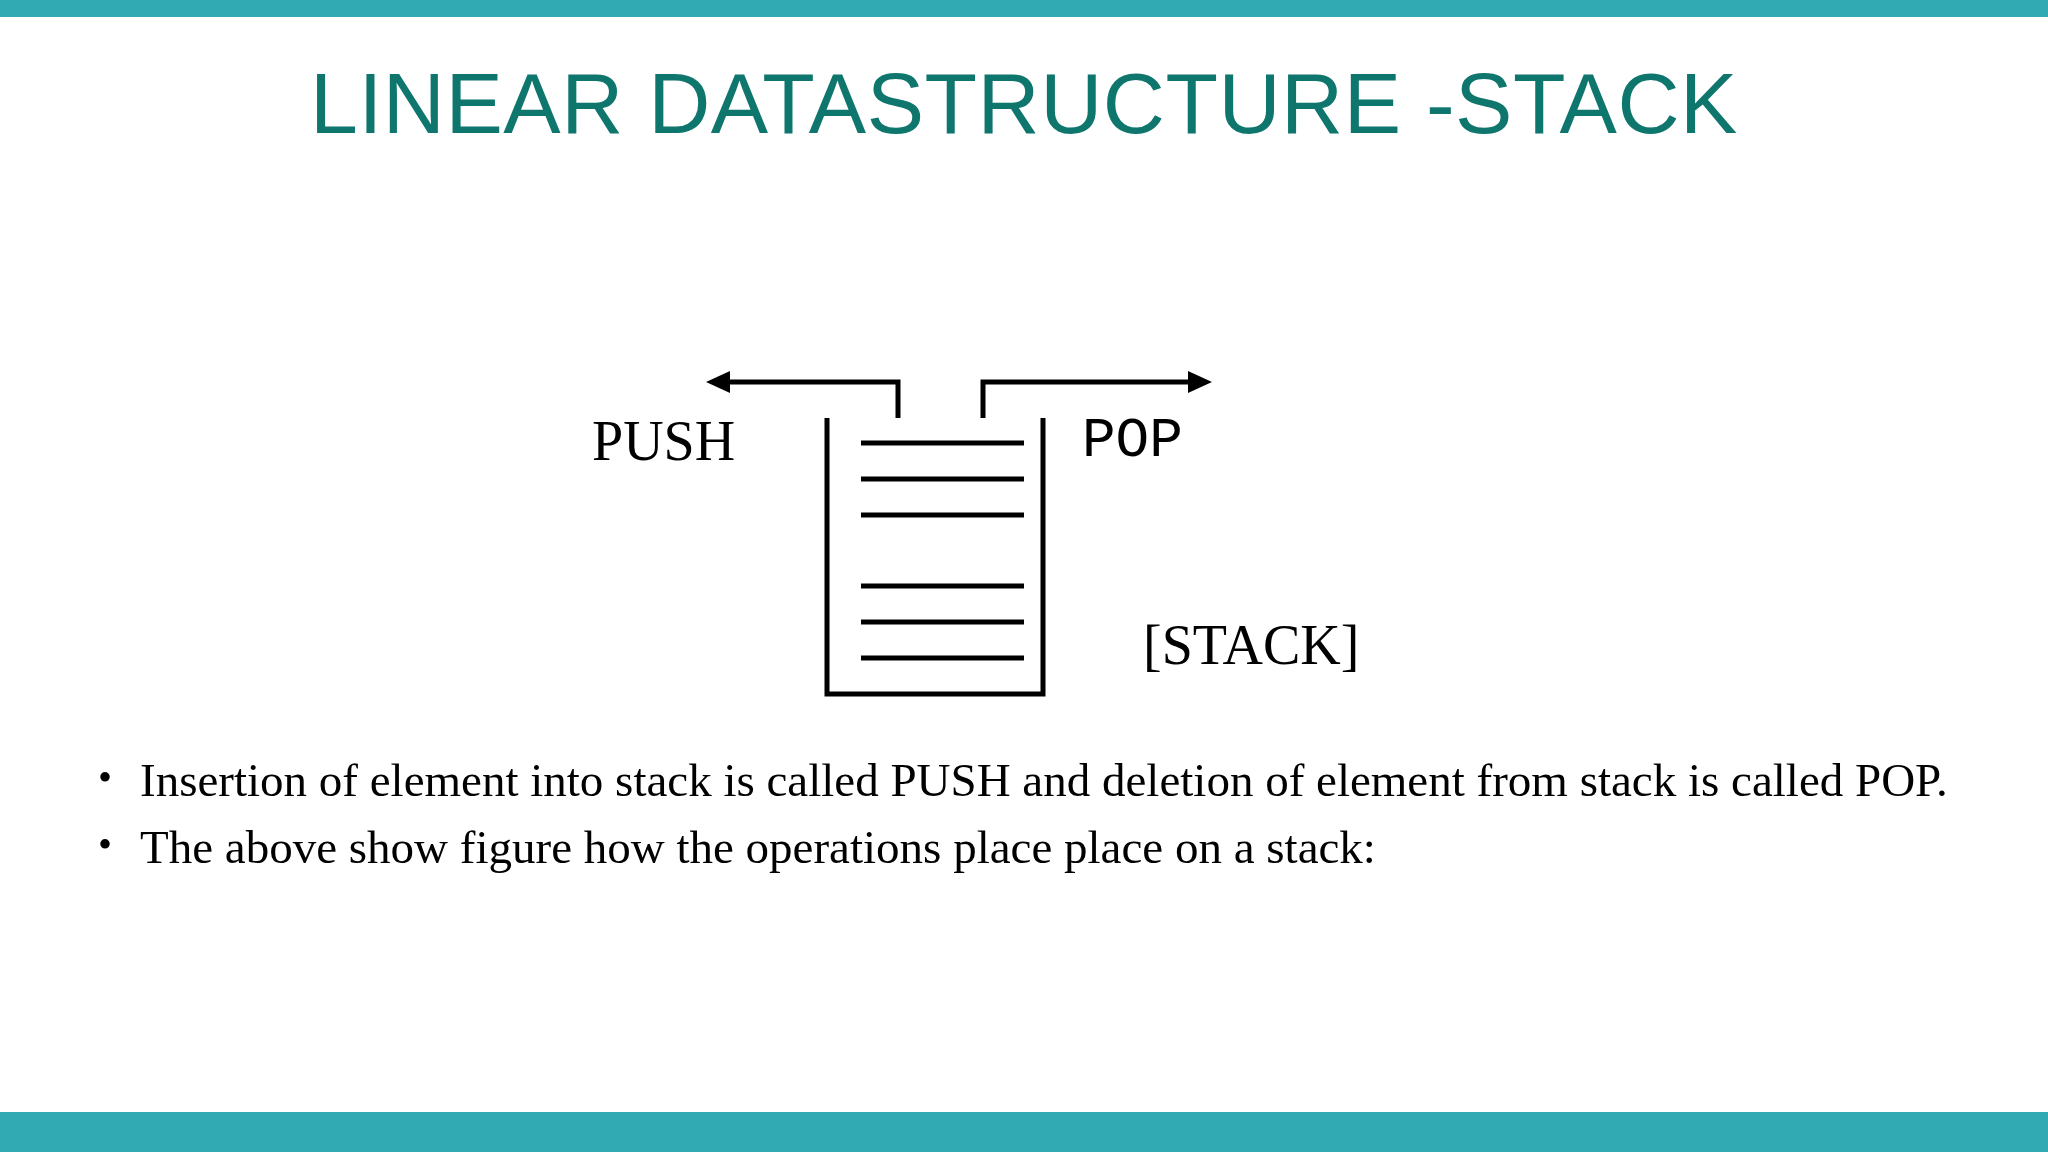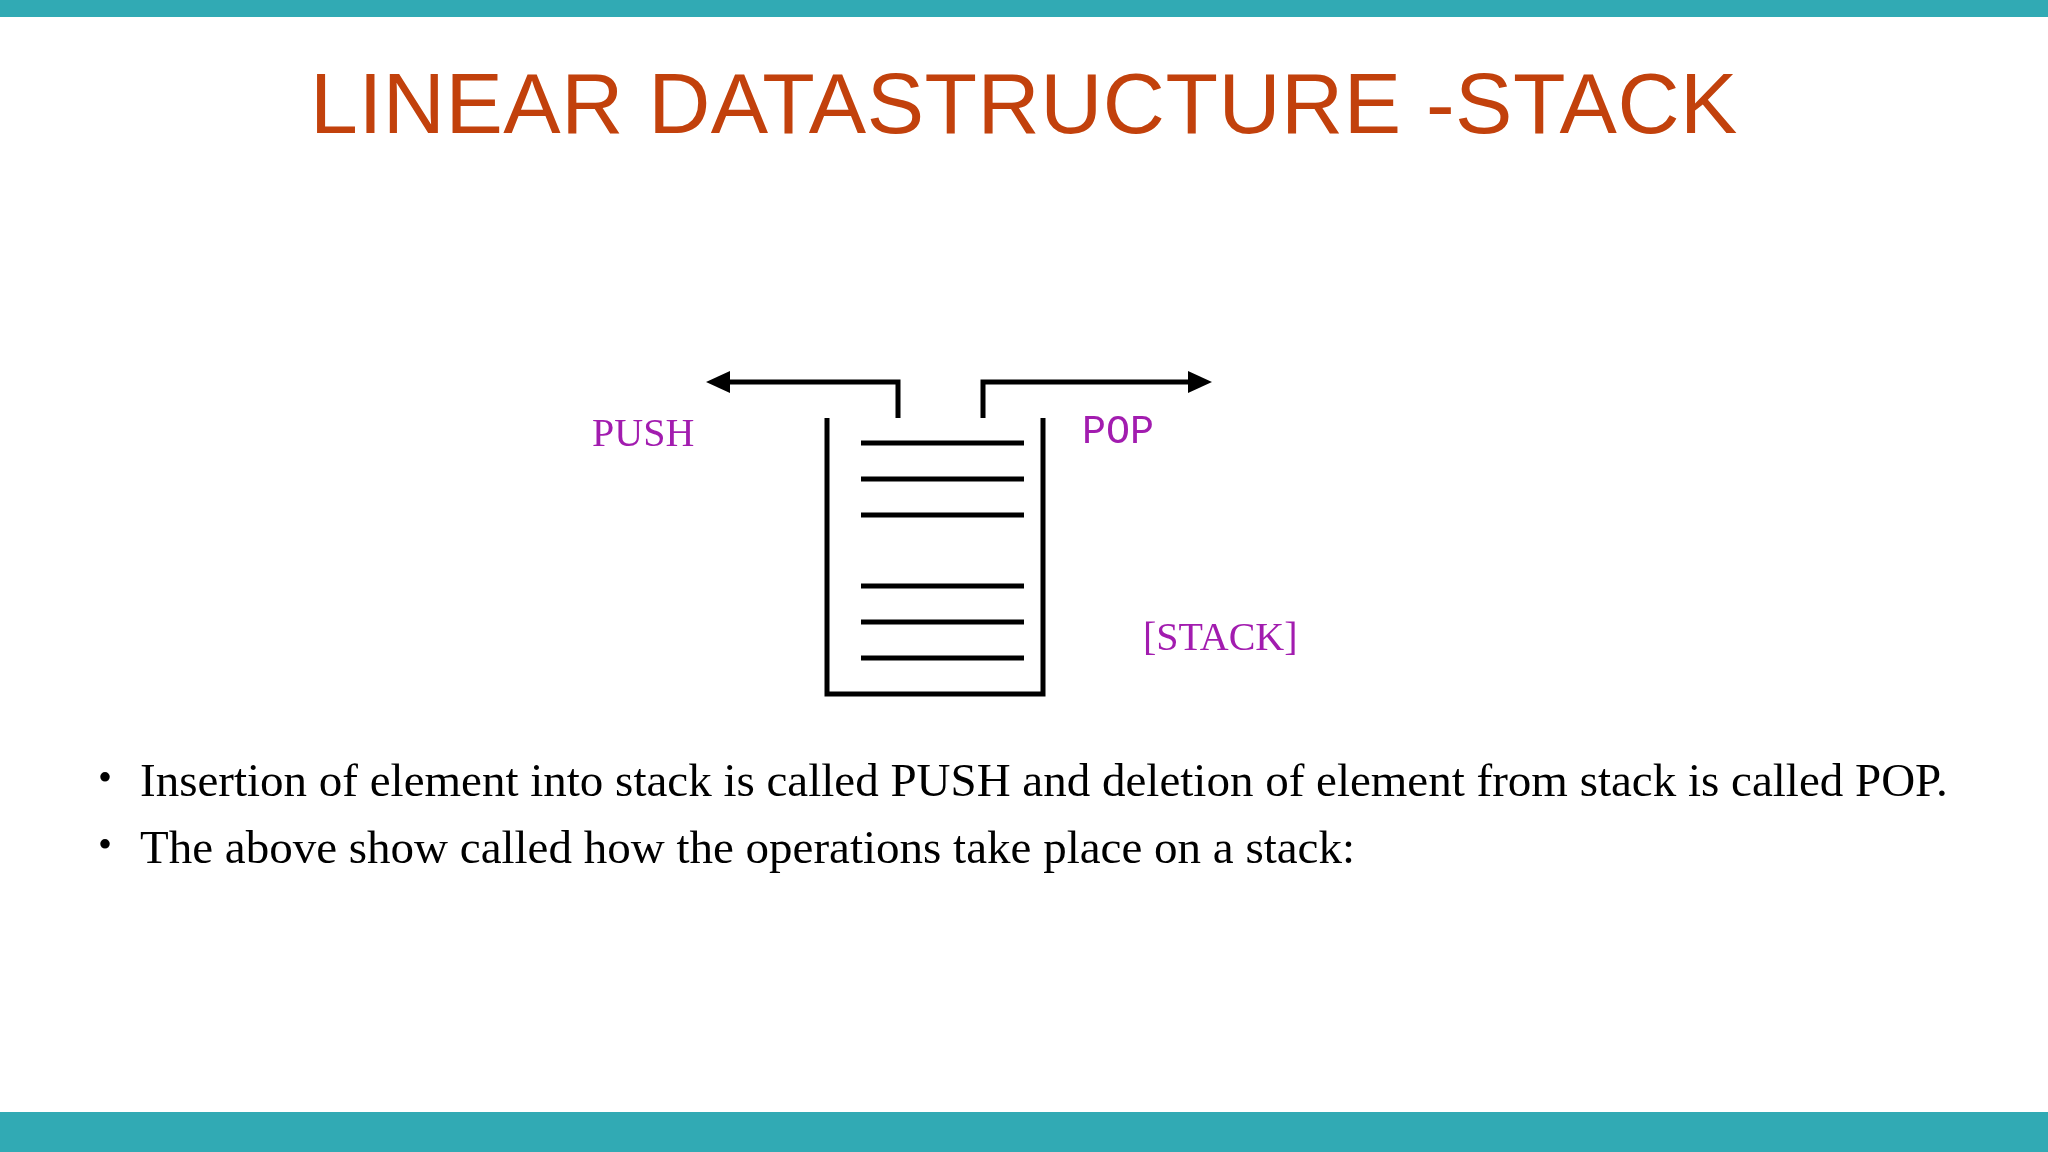--- a/index.html
+++ b/index.html
@@ -34,21 +34,21 @@
     background: #31AAB4;
   }
 
   
   .title {
     position: absolute;
     left: 0;
     top: 58px;
     width: 2048px;
     text-align: center;
-    color: #c2410c;
+    color: #0f766e;
     font-family: "Liberation Sans", "DejaVu Sans", sans-serif;
     font-size: 86px;
     font-weight: 400;
     letter-spacing: 0.5px;
     line-height: 1.05;
     white-space: nowrap;
   }
 
   
   .diagram {
@@ -56,23 +56,23 @@
     left: 0;
     top: 0;
     width: 2048px;
     height: 760px;
     pointer-events: none;
   }
   .diagram svg { display: block; }
 
   .diagram-label {
     position: absolute;
-    color: #a21caf;
+    color: #000000;
     font-family: "Liberation Serif", "DejaVu Serif", serif;
-    font-size: 40px;
+    font-size: 56px;
     font-weight: 400;
     line-height: 1;
     white-space: nowrap;
   }
   .label-push { left: 592px; top: 413px; }
   .label-pop  { left: 1082px; top: 413px; font-family: Liberation Mono, monospace; }
   .label-stack{ left: 1143px; top: 617px; }
 
   
   .body-list {
@@ -146,19 +146,19 @@
     <div class="diagram-label label-stack">[STACK]</div>
   </div>
 
   <ul class="body-list">
     <li class="bullet-item">
       <span class="dot">•</span>
       <span class="bullet-text">Insertion of element into stack is called PUSH and deletion of element from stack is called POP.</span>
     </li>
     <li class="bullet-item">
       <span class="dot">•</span>
-      <span class="bullet-text">The above show called how the operations take place on a stack:</span>
+      <span class="bullet-text">The above show figure how the operations place place on a stack:</span>
     </li>
   </ul>
 
   <div class="bar-bottom"></div>
 
 </div>
 
 </body></html>

